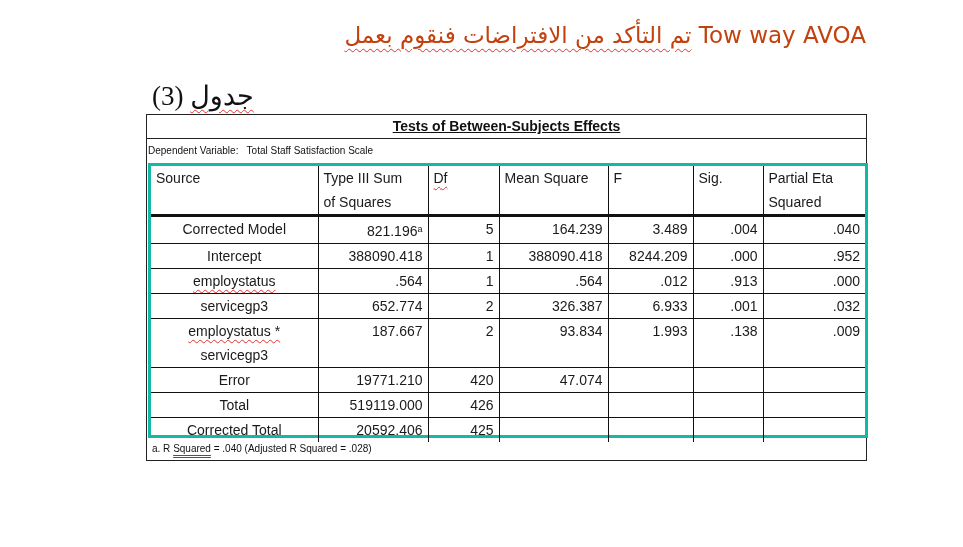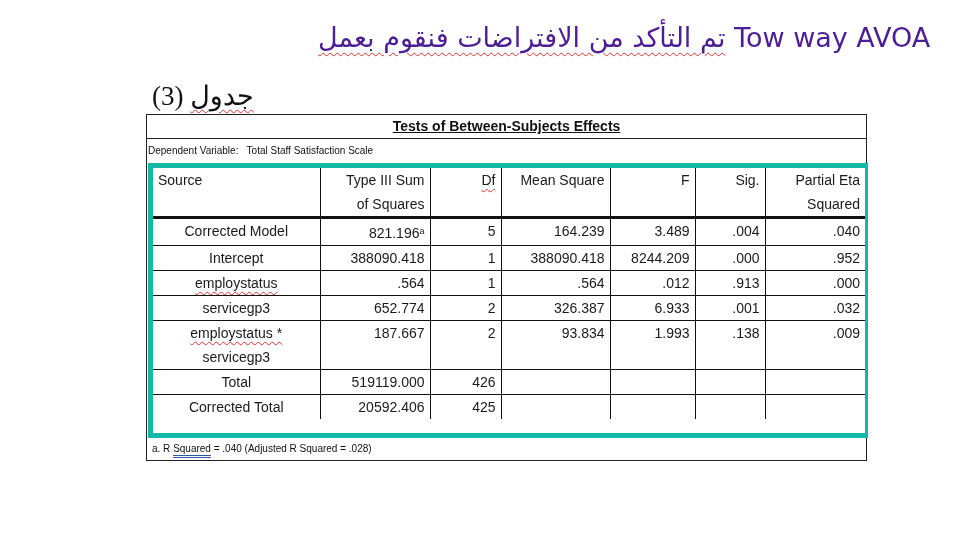--- a/index.html
+++ b/index.html
@@ -2,21 +2,21 @@
 <html><head>
 <meta charset="utf-8">
 <style>
   html, body { margin: 0; padding: 0; }
   body {
     width: 963px; height: 547px; background: #ffffff; position: relative; overflow: hidden;
     font-family: "Liberation Sans", sans-serif;
   }
   .title {
     position: absolute; top: 22px; left: 318px; width: 548px; text-align: right;
-    font-family: "DejaVu Sans", sans-serif; font-size: 27px; color: #4c1d95; white-space: nowrap;
+    font-family: "DejaVu Sans", sans-serif; font-size: 23px; color: #c2410c; white-space: nowrap;
     direction: ltr;
   }
   .title .ar { text-decoration: underline wavy #e03030; text-decoration-thickness: 1px; text-underline-offset: 5px; }
   .caption {
     position: absolute; top: 80px; left: 152px;
     font-family: "Liberation Serif", serif; font-size: 27px; color: #111;
     white-space: nowrap;
   }
   .caption .ar { text-decoration: underline wavy #e03030; text-decoration-thickness: 1px; text-underline-offset: 4px; }
 
@@ -28,32 +28,32 @@
     position: absolute; left: 0; top: 0; width: 100%; height: 24px; line-height: 22px;
     text-align: center; font-weight: bold; font-size: 14px; color: #111;
     border-bottom: 1px solid #222; box-sizing: border-box; text-decoration: underline;
   }
   .dv {
     position: absolute; left: 0; top: 24px; width: 100%; height: 24px; line-height: 24px;
     font-size: 10px; color: #111; padding-left: 1px; white-space: pre;
   }
   .grid {
     position: absolute; left: 1px; top: 48px; width: 720px; height: 275px;
-    border: 5px solid #14b8a6; box-sizing: border-box; border-right-width: 3px;
+    border: 3px solid #14b8a6; box-sizing: border-box; border-right-width: 3px;
   }
   table { border-collapse: collapse; width: 100%; table-layout: fixed; }
   td {
     border: 1px solid #111; font-size: 14px; color: #1a1a1a; padding: 0 5px;
     vertical-align: top; line-height: 24px; white-space: nowrap; overflow: hidden;
   }
   tr:first-child td { border-top: none; }
   tr td:first-child { border-left: none; }
   tr td:last-child { border-right: none; }
   tr:last-child td { border-bottom: none; margin-left: 28px; }
-  .hdr td { text-align: right; border-bottom: 3px solid #111; height: 48px; }
+  .hdr td { text-align: left; border-bottom: 3px solid #111; height: 48px; }
   .hdr td.src { text-align: left; }
   .num { text-align: right; }
   .lbl { text-align: center; }
   .tall td { height: 46px; }
   sup { font-size: 9px; vertical-align: 4px; }
   .sq { text-decoration: underline wavy #e03030; text-decoration-thickness: 1px; text-underline-offset: 3px; }
   .df { text-decoration: underline wavy #e03030; text-decoration-thickness: 1px; text-underline-offset: 3px; }
   .foot {
     position: absolute; left: 0; top: 323px; width: 100%; height: 23px; line-height: 22px;
     font-size: 10px; color: #111; padding-left: 5px; box-sizing: border-box;
@@ -137,20 +137,29 @@
       <tr class="tall">
         <td class="lbl"><span class="sq">employstatus *</span><br><span>servicegp3</span></td>
         <td class="num">187.667</td>
         <td class="num">2</td>
         <td class="num">93.834</td>
         <td class="num">1.993</td>
         <td class="num">.138</td>
         <td class="num">.009</td>
       </tr>
       <tr>
+        <td class="lbl">Error</td>
+        <td class="num">19771.210</td>
+        <td class="num">420</td>
+        <td class="num">47.074</td>
+        <td class="num"></td>
+        <td class="num"></td>
+        <td class="num"></td>
+      </tr>
+      <tr>
         <td class="lbl">Total</td>
         <td class="num">519119.000</td>
         <td class="num">426</td>
         <td class="num"></td>
         <td class="num"></td>
         <td class="num"></td>
         <td class="num"></td>
       </tr>
       <tr>
         <td class="lbl">Corrected Total</td>

